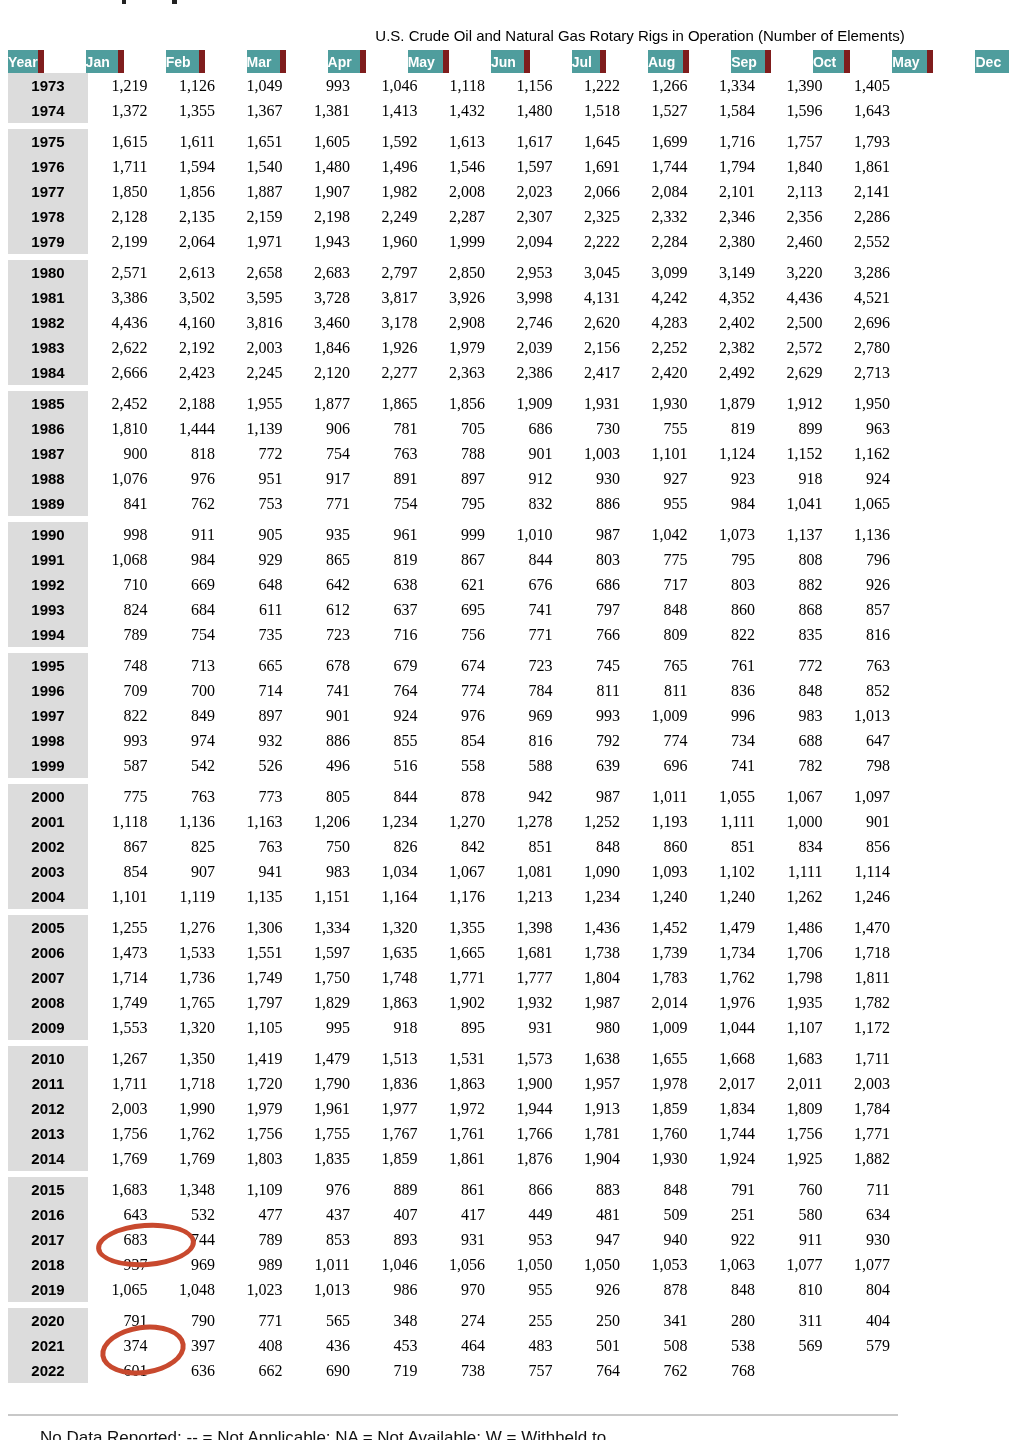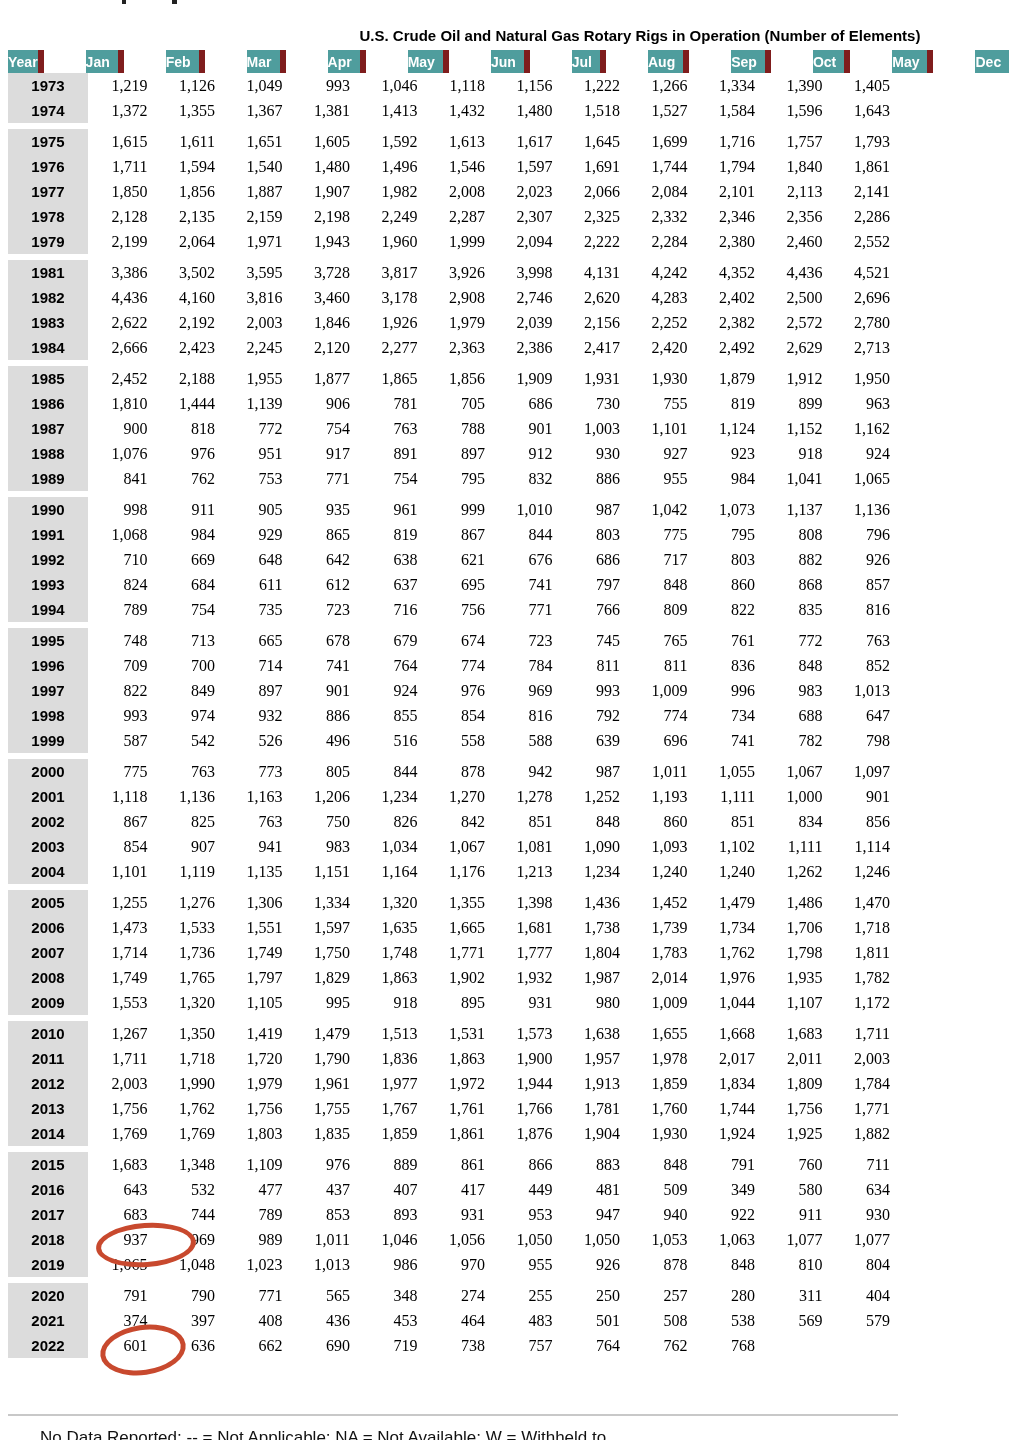--- a/index.html
+++ b/index.html
@@ -7,21 +7,21 @@
     width:1023px;height:1440px;position:relative;overflow:hidden;
     background:#ffffff;font-family:"Liberation Sans",sans-serif;color:#000;
   }
   
   .top-frag{position:absolute;top:0;height:4px;background:#222;}
   .frag-a{left:122px;width:4px;}
   .frag-b{left:172px;width:5px;}
 
   .page-title{
     position:absolute;top:27px;left:310px;width:660px;
-    text-align:center;font-weight:bold;font-size:15px;line-height:18px;
+    text-align:center;font-weight:normal;font-size:15px;line-height:18px;
   }
 
   .rig-table{position:absolute;left:8px;top:50px;width:890px;}
   .hdr-row{display:flex;height:23px;}
   .hdr-cell{
     background:var(--hdr-bg);color:#fff;font-weight:bold;font-size:14px;
     display:flex;align-items:center;justify-content:flex-end;
     box-sizing:border-box;padding-right:8px;border-right:6px solid #7f1d1d;
   }
   .hdr-cell:last-child{border-right:none;}
@@ -181,20 +181,35 @@
           <div class="val-cell">2,094</div>
           <div class="val-cell">2,222</div>
           <div class="val-cell">2,284</div>
           <div class="val-cell">2,380</div>
           <div class="val-cell">2,460</div>
           <div class="val-cell">2,552</div>
         </div>
       </div>
       <div class="grp">
         <div class="t-row">
+          <div class="year-cell">1980</div>
+          <div class="val-cell">2,571</div>
+          <div class="val-cell">2,613</div>
+          <div class="val-cell">2,658</div>
+          <div class="val-cell">2,683</div>
+          <div class="val-cell">2,797</div>
+          <div class="val-cell">2,850</div>
+          <div class="val-cell">2,953</div>
+          <div class="val-cell">3,045</div>
+          <div class="val-cell">3,099</div>
+          <div class="val-cell">3,149</div>
+          <div class="val-cell">3,220</div>
+          <div class="val-cell">3,286</div>
+        </div>
+        <div class="t-row">
           <div class="year-cell">1981</div>
           <div class="val-cell">3,386</div>
           <div class="val-cell">3,502</div>
           <div class="val-cell">3,595</div>
           <div class="val-cell">3,728</div>
           <div class="val-cell">3,817</div>
           <div class="val-cell">3,926</div>
           <div class="val-cell">3,998</div>
           <div class="val-cell">4,131</div>
           <div class="val-cell">4,242</div>
@@ -730,21 +745,21 @@
           <div class="year-cell">2016</div>
           <div class="val-cell">643</div>
           <div class="val-cell">532</div>
           <div class="val-cell">477</div>
           <div class="val-cell">437</div>
           <div class="val-cell">407</div>
           <div class="val-cell">417</div>
           <div class="val-cell">449</div>
           <div class="val-cell">481</div>
           <div class="val-cell">509</div>
-          <div class="val-cell">349</div>
+          <div class="val-cell">251</div>
           <div class="val-cell">580</div>
           <div class="val-cell">634</div>
         </div>
         <div class="t-row">
           <div class="year-cell">2017</div>
           <div class="val-cell">683</div>
           <div class="val-cell">744</div>
           <div class="val-cell">789</div>
           <div class="val-cell">853</div>
           <div class="val-cell">893</div>
@@ -791,21 +806,21 @@
         <div class="t-row">
           <div class="year-cell">2020</div>
           <div class="val-cell">791</div>
           <div class="val-cell">790</div>
           <div class="val-cell">771</div>
           <div class="val-cell">565</div>
           <div class="val-cell">348</div>
           <div class="val-cell">274</div>
           <div class="val-cell">255</div>
           <div class="val-cell">250</div>
-          <div class="val-cell">257</div>
+          <div class="val-cell">341</div>
           <div class="val-cell">280</div>
           <div class="val-cell">311</div>
           <div class="val-cell">404</div>
         </div>
         <div class="t-row">
           <div class="year-cell">2021</div>
           <div class="val-cell">374</div>
           <div class="val-cell">397</div>
           <div class="val-cell">408</div>
           <div class="val-cell">436</div>

